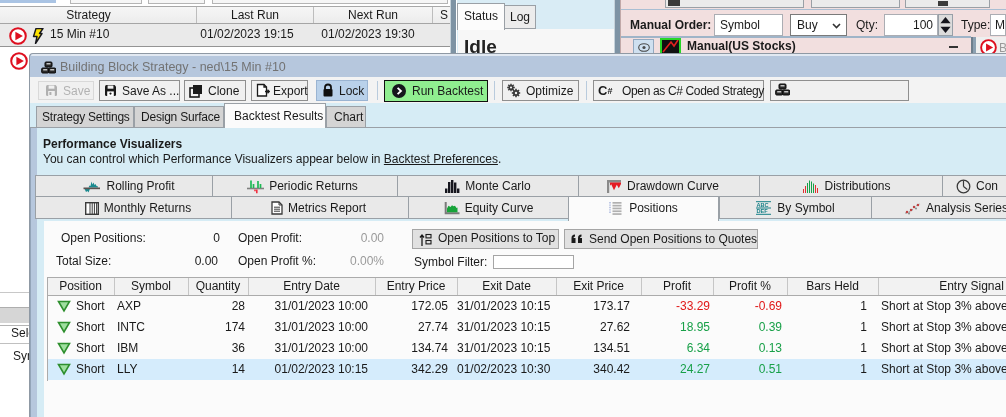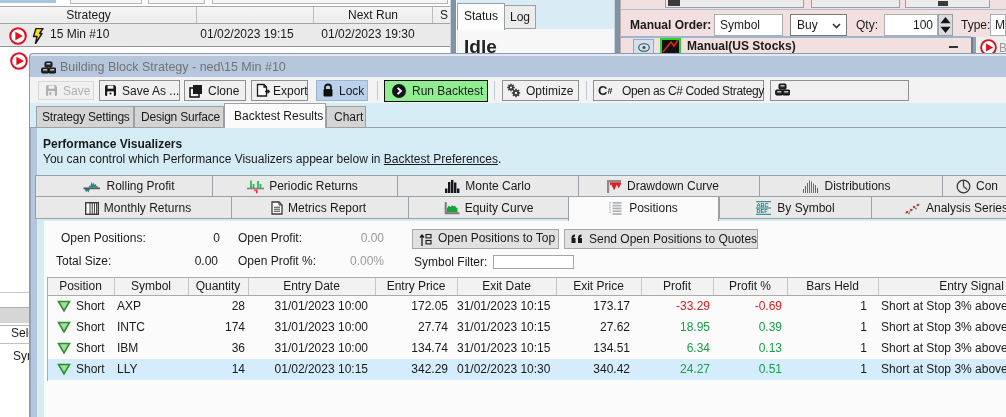--- a/index.html
+++ b/index.html
@@ -21,20 +21,21 @@
 <div class="abs" style="left:0;top:0;width:56px;height:3px;background:#aac4e4;"></div>
 <div class="abs" style="left:70px;top:0;width:72px;height:4px;background:#f6f6f6;border:1px solid #b5b5b5;border-top:none;"></div>
 <div class="abs" style="left:148px;top:0;width:57px;height:4px;background:#f6f6f6;border:1px solid #b5b5b5;border-top:none;"></div>
 <div class="abs" style="left:212px;top:0;width:236px;height:4px;background:#f6f6f6;border:1px solid #b5b5b5;border-top:none;"></div>
 
 <div class="abs" style="left:0;top:6px;width:451px;height:18px;background:linear-gradient(#f6f6f6,#ececec);border-top:1px solid #a8a8a8;border-bottom:1px solid #a5a5a5;"></div>
 <div class="abs" style="left:196px;top:7px;width:1px;height:16px;background:#bdbdbd;"></div>
 <div class="abs" style="left:313px;top:7px;width:1px;height:16px;background:#bdbdbd;"></div>
 <div class="abs" style="left:432px;top:7px;width:1px;height:16px;background:#bdbdbd;"></div>
 <div class="abs ctr" style="left:0;top:6px;width:177px;height:17px;">Strategy</div>
+<div class="abs ctr" style="left:197px;top:6px;width:116px;height:17px;">Last Run</div>
 <div class="abs ctr" style="left:314px;top:6px;width:118px;height:17px;">Next Run</div>
 <div class="abs lft" style="left:440px;top:6px;height:17px;">S</div>
 
 <div class="abs" style="left:0;top:24px;width:451px;height:22px;background:#eaeaea;"></div>
 <div class="abs" style="left:0;top:46px;width:451px;height:1px;background:#949494;"></div>
 <svg class="abs" style="left:9px;top:27px;" width="18" height="18" viewBox="0 0 18 18">
       <circle cx="9" cy="9" r="7.8" fill="#fff" stroke="#de0f1f" stroke-width="2"></circle>
       <polygon points="6.4,4.7 13.9,9 6.4,13.3" fill="#de0f1f"></polygon>
     </svg>
 <svg class="abs" style="left:32px;top:28px;" width="12" height="16" viewBox="0 0 12 16">

